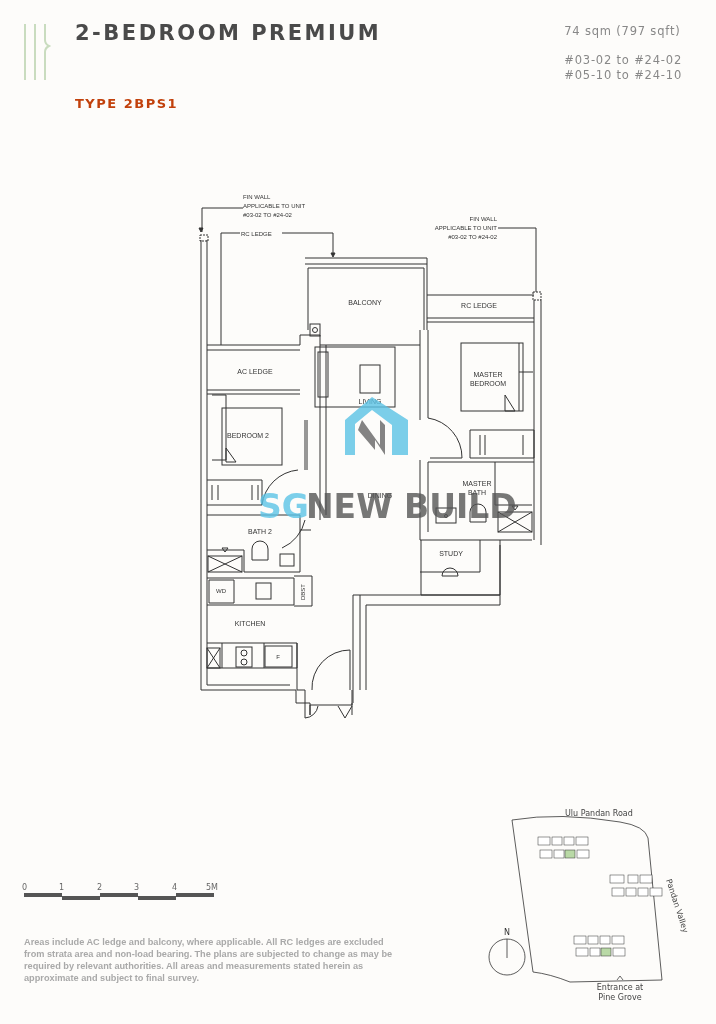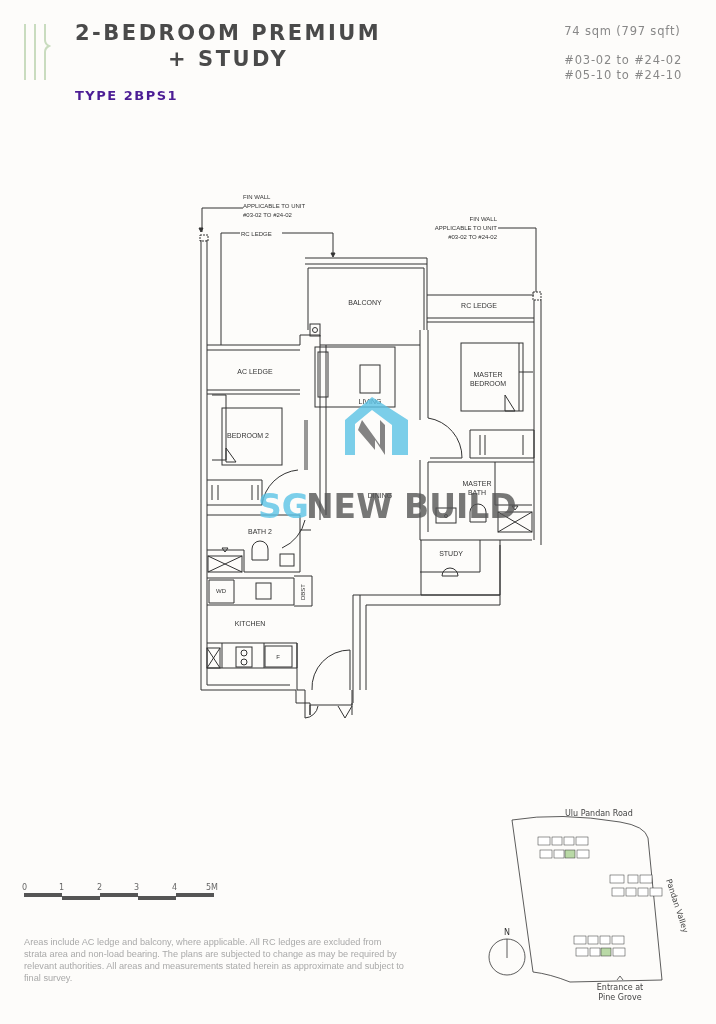--- a/index.html
+++ b/index.html
@@ -1,39 +1,38 @@
 <!DOCTYPE html>
 <html><head>
 <meta charset="utf-8">
 <style>
   html,body{margin:0;padding:0;background:#fdfcfa;}
   body{width:716px;height:1024px;position:relative;overflow:hidden;font-family:"Liberation Sans",sans-serif;color:#444;}
   .logo-lines{position:absolute;left:22px;top:22px;width:32px;height:60px;}
   .title{position:absolute;left:75px;top:20px;font-family:"DejaVu Sans",sans-serif;font-size:21px;font-weight:bold;letter-spacing:2.5px;color:#4a4a4a;line-height:26px;text-align:center;}
-  .type{position:absolute;left:75px;top:88px;font-family:"DejaVu Sans",sans-serif;font-size:13px;font-weight:bold;letter-spacing:1.5px;color:#4c1d95;}
+  .type{position:absolute;left:75px;top:96px;font-family:"DejaVu Sans",sans-serif;font-size:13px;font-weight:bold;letter-spacing:1.5px;color:#c2410c;}
   .meta{position:absolute;right:34px;top:24px;text-align:left;font-family:"DejaVu Sans",sans-serif;font-size:11.5px;color:#888;letter-spacing:0.8px;line-height:15px;}
   .meta .units{margin-top:14px;}
   .plan{position:absolute;left:0;top:0;width:716px;height:1024px;}
   .scale{position:absolute;left:22px;top:882px;width:200px;height:22px;}
-  .disclaimer{position:absolute;left:24px;top:936px;width:380px;font-size:9.2px;line-height:12px;color:#a9a9a9;}
+  .disclaimer{position:absolute;left:24px;top:936px;width:380px;font-size:9.2px;line-height:12px;color:#a9a9a9;font-weight:bold;}
   .site{position:absolute;left:470px;top:800px;width:246px;height:210px;}
   .lbl{font-family:"Liberation Sans",sans-serif;font-size:7px;fill:#333;}
   .lbl-sm{font-family:"Liberation Sans",sans-serif;font-size:6px;fill:#333;}
 </style>
 </head>
 <body>
 
 <svg class="logo-lines" viewBox="0 0 32 60">
   <line x1="3" y1="2" x2="3" y2="58" stroke="#c9dcbf" stroke-width="2"></line>
   <line x1="13" y1="2" x2="13" y2="58" stroke="#c9dcbf" stroke-width="2"></line>
   <path d="M23 2 V18 Q23 22 27 24 Q23 26 23 30 V58" fill="none" stroke="#c9dcbf" stroke-width="2"></path>
 </svg>
 <div class="title">
   <div>2-BEDROOM PREMIUM</div>
-  <div>+ STUDY</div>
 </div>
 <div class="type">TYPE 2BPS1</div>
 <div class="meta">
   <div>74 sqm (797 sqft)</div>
   <div class="units">#03-02 to #24-02</div>
   <div>#05-10 to #24-10</div>
 </div>
 
 <svg class="plan" viewBox="0 0 716 1024">
   <g fill="none" stroke="#333" stroke-width="1">

